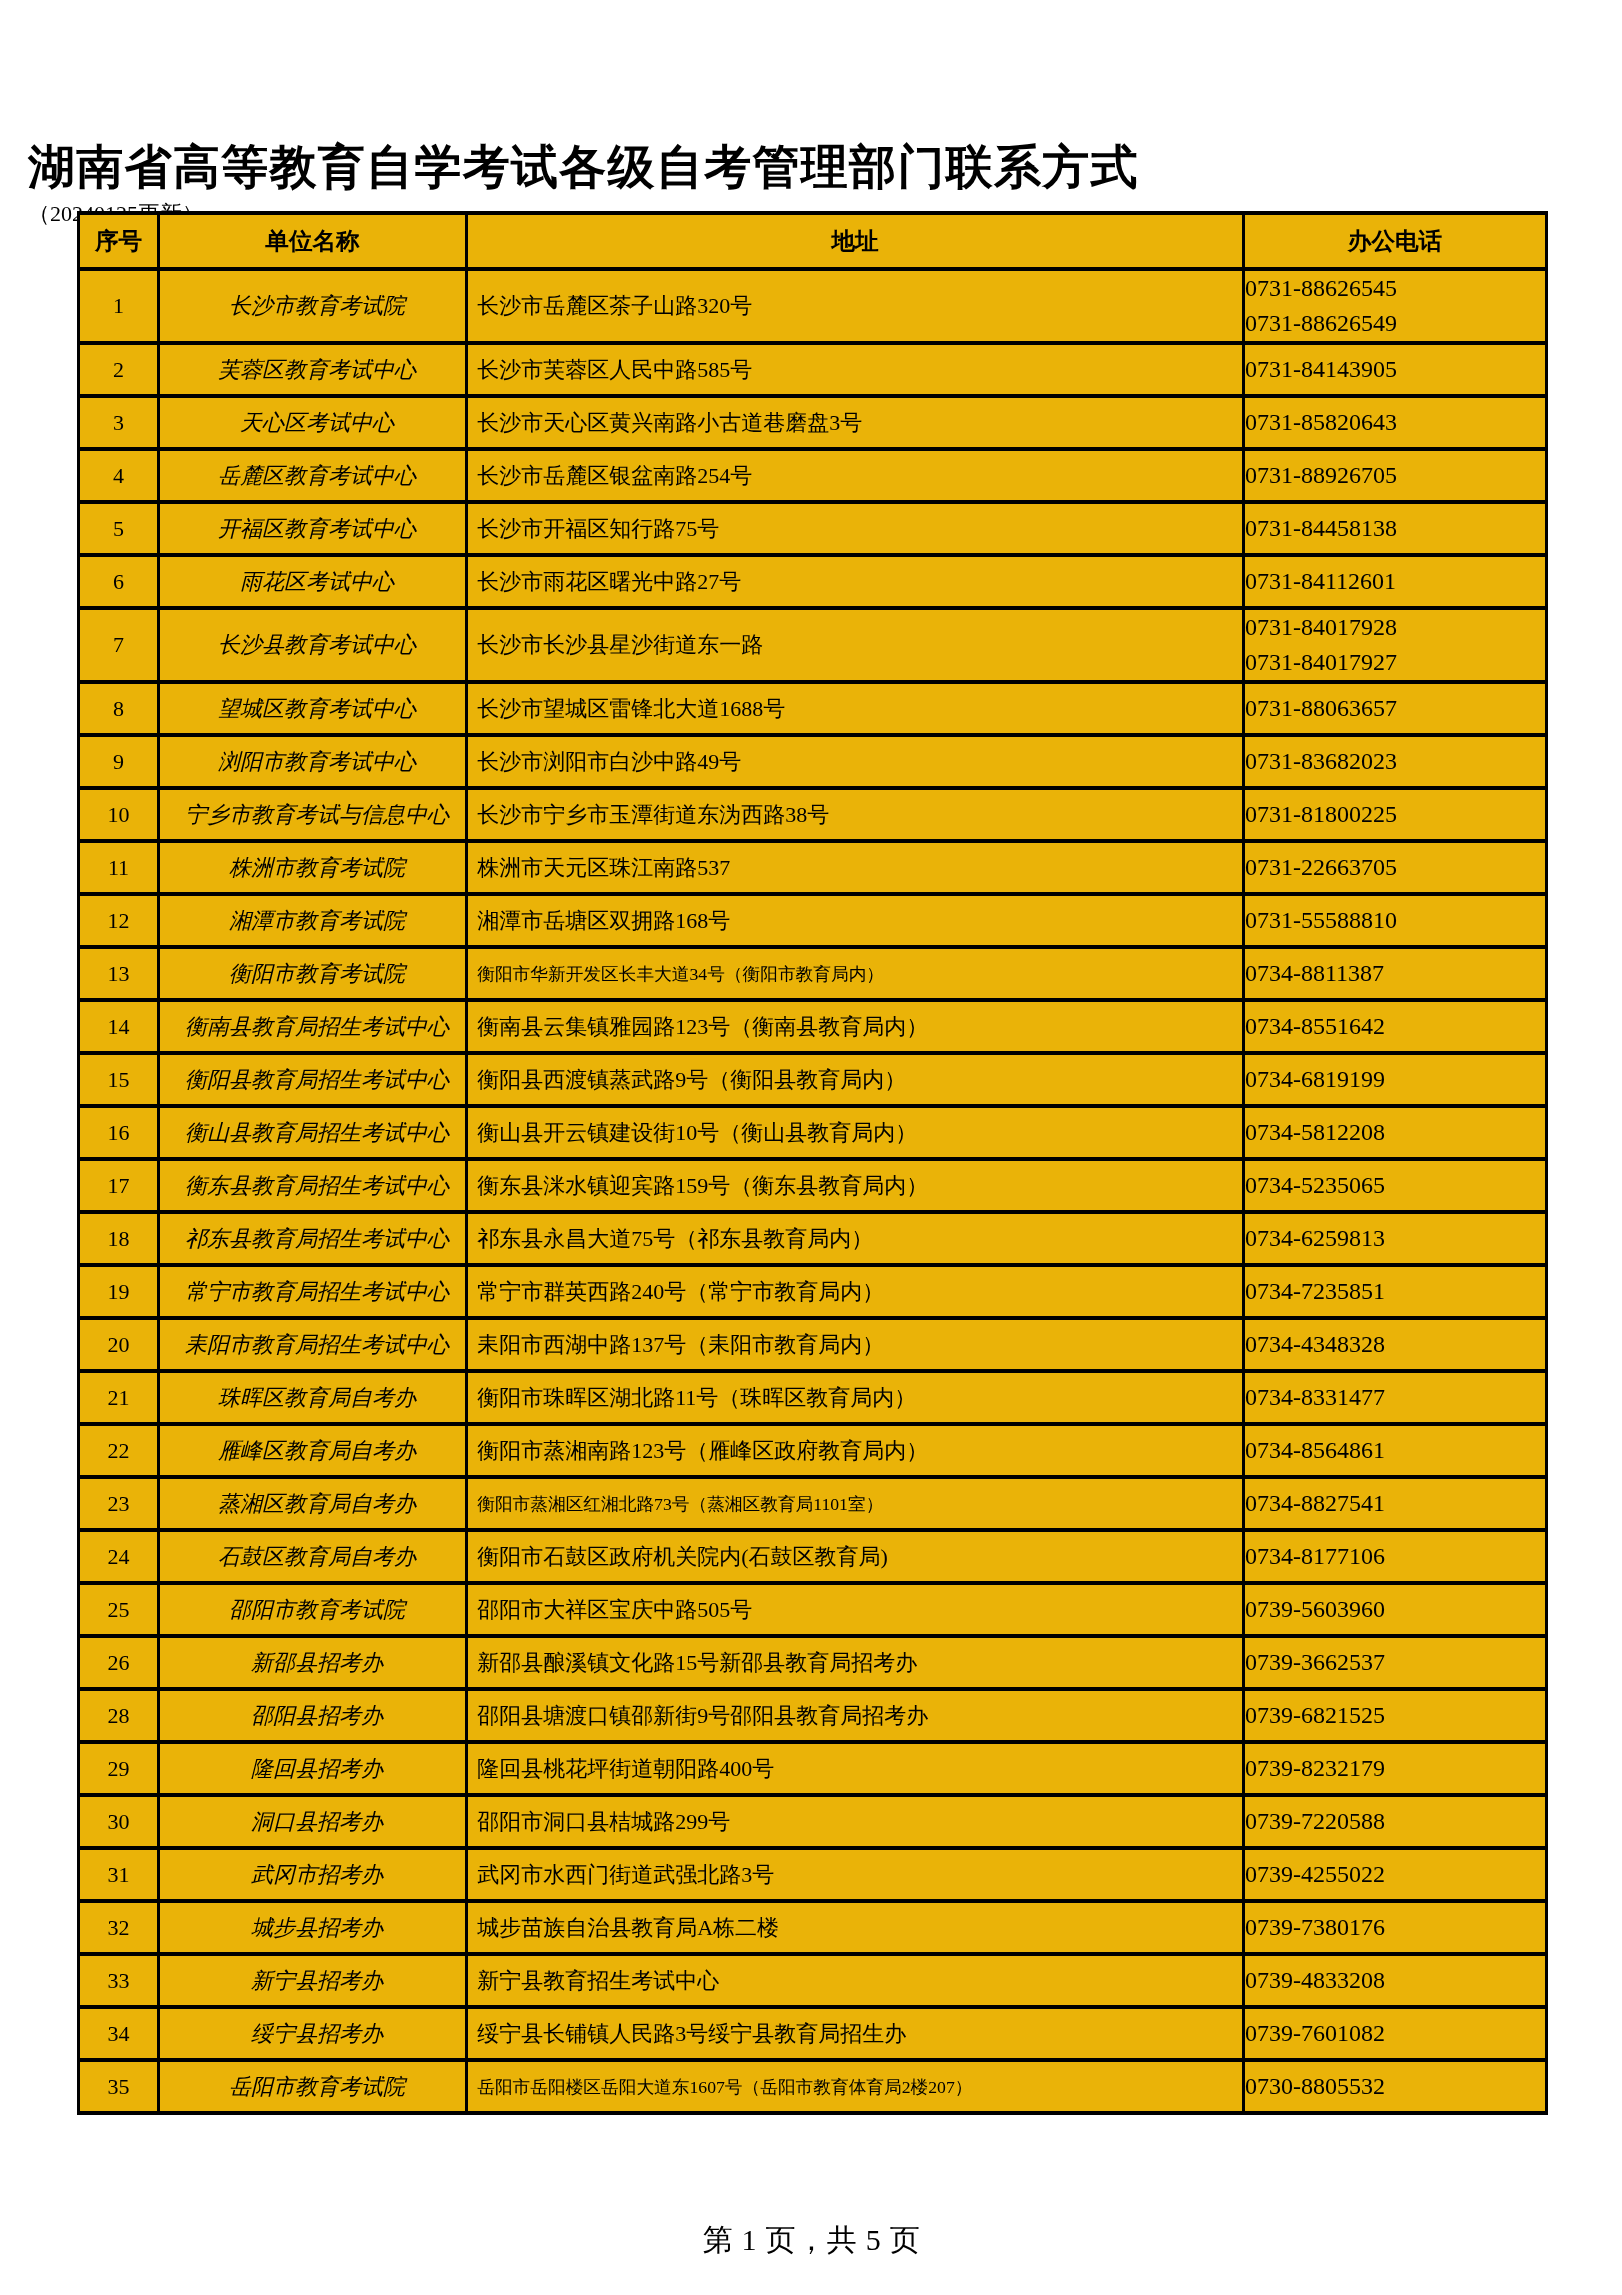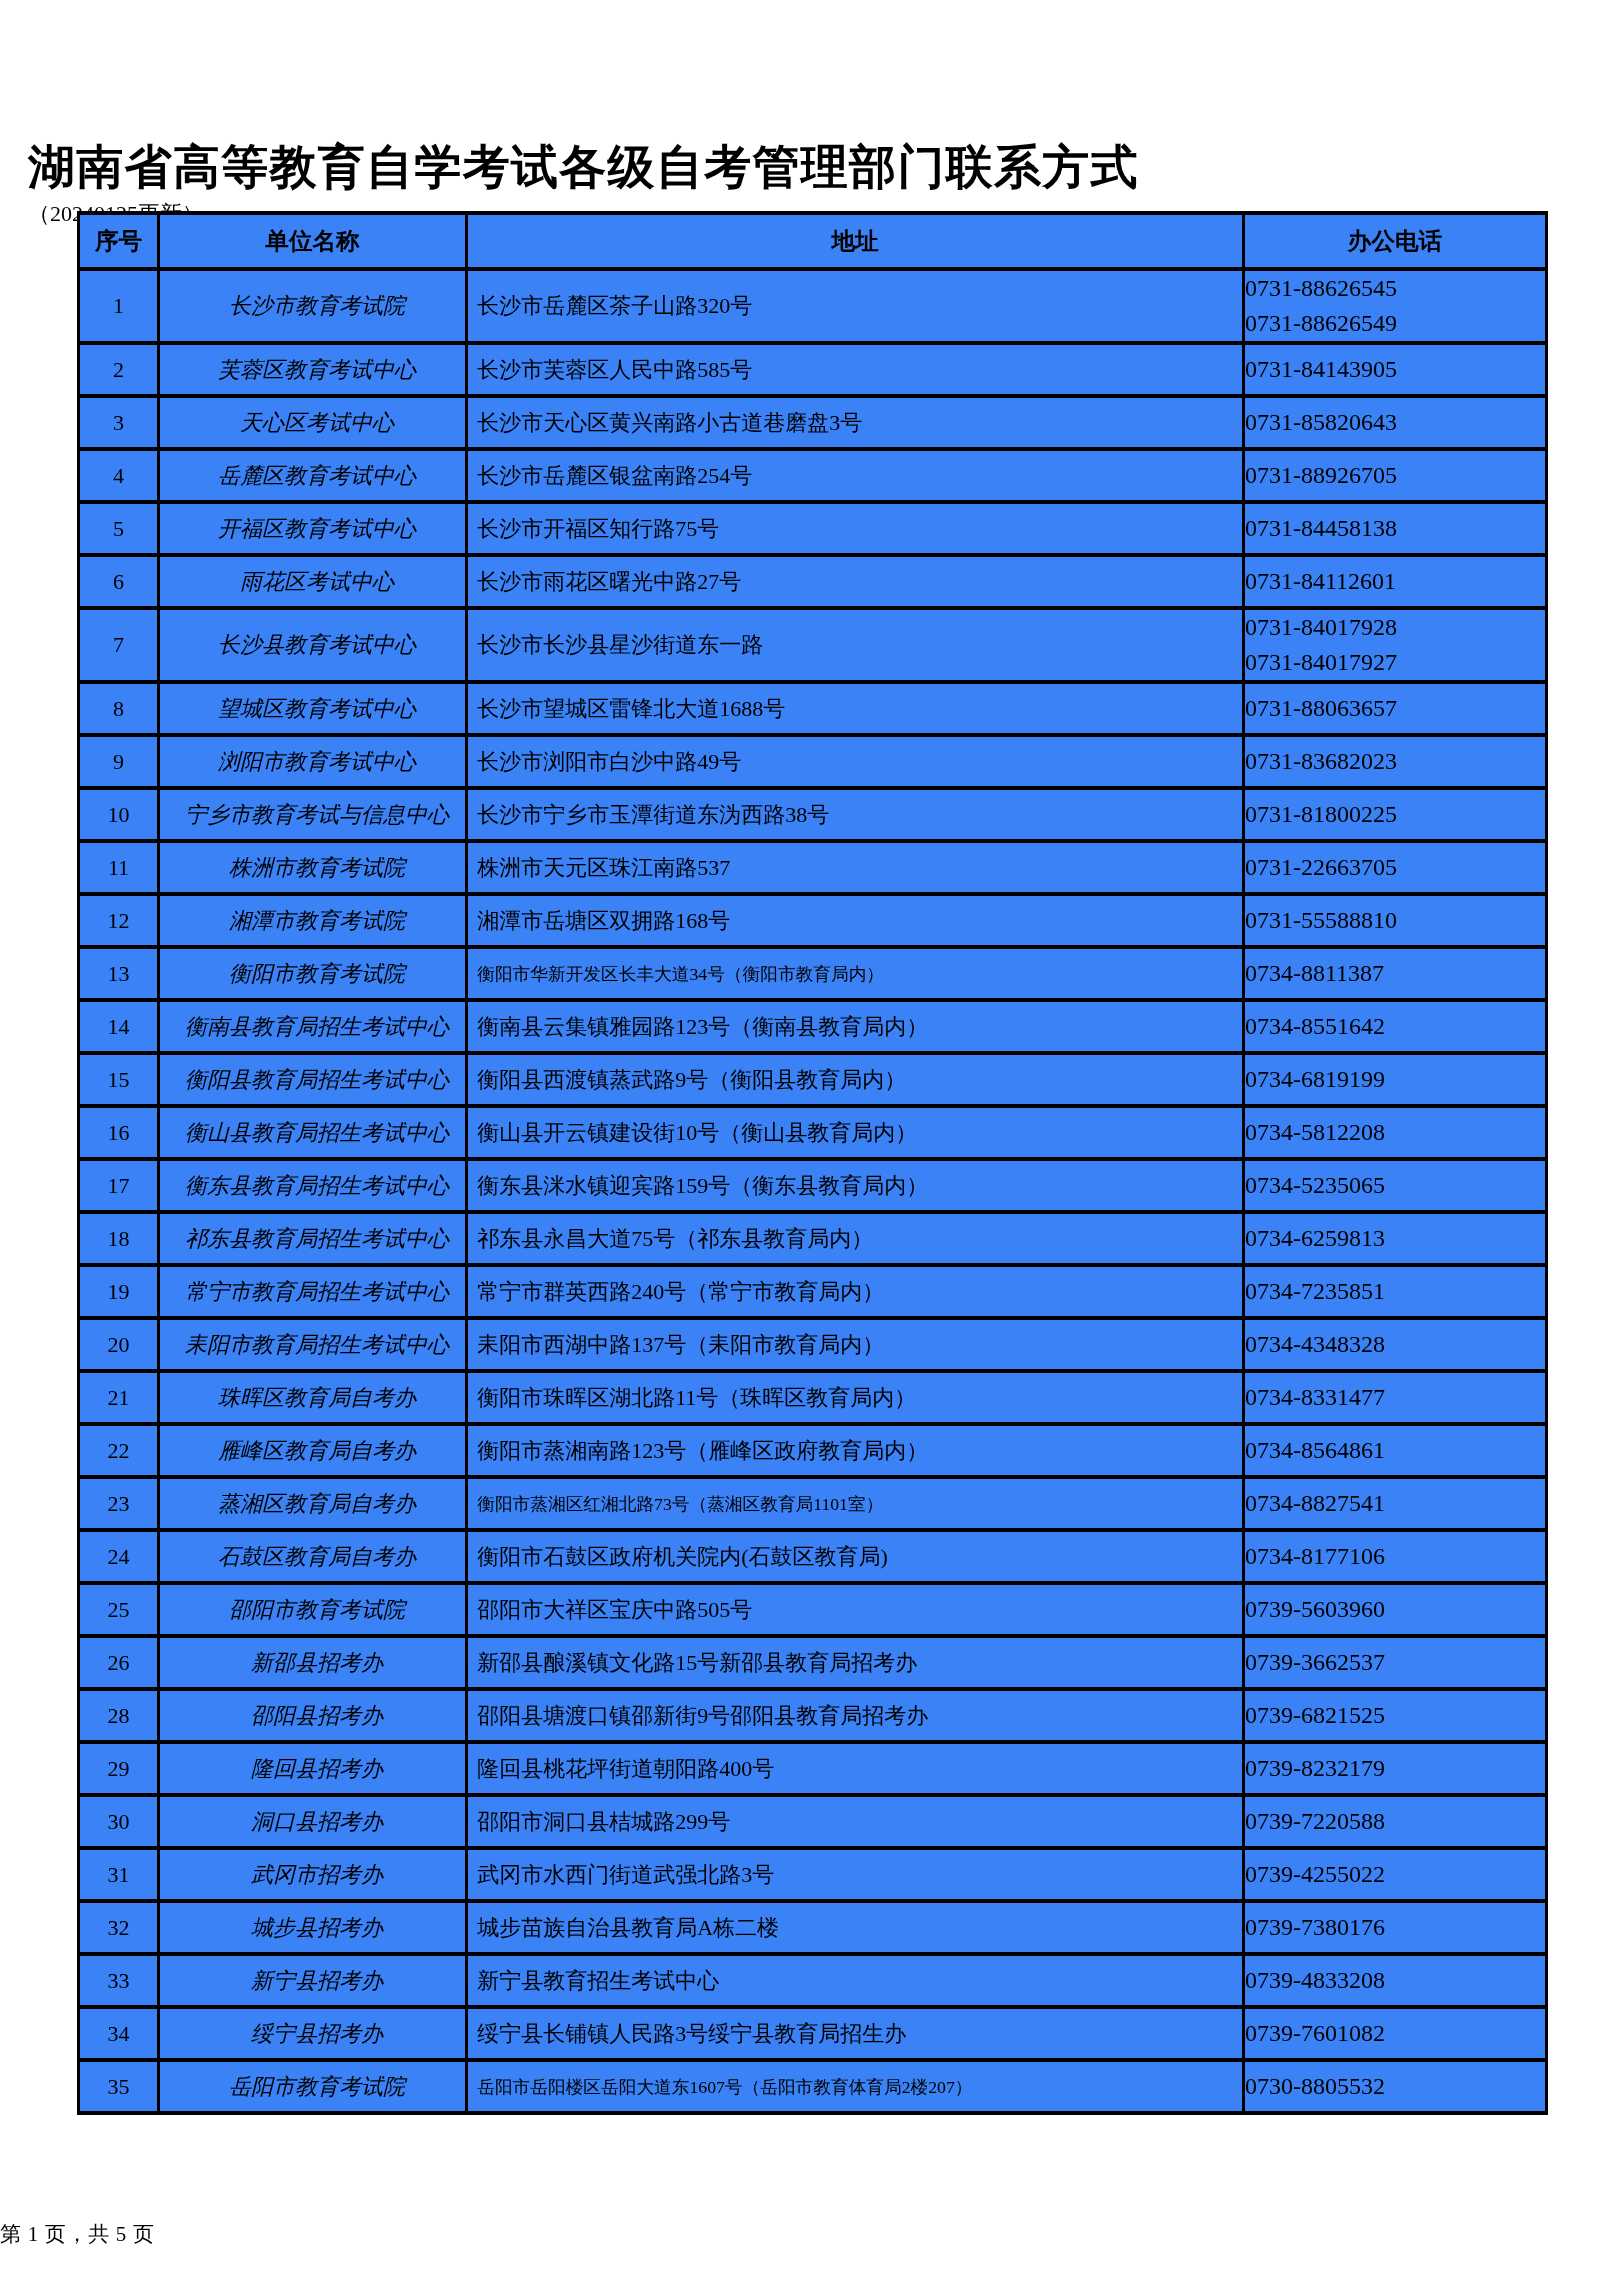--- a/index.html
+++ b/index.html
@@ -40,21 +40,21 @@
     font-size: 22px;
     margin-left: 28px;
   }
   table.contact-table {
     position: absolute;
     top: 211px;
     left: 77px;
     width: 1468px;
     border-collapse: collapse;
     table-layout: fixed;
-    background: #3b82f6;
+    background: #eab308;
   }
   .contact-table th, .contact-table td {
     border: 3.3px solid #000000;
     border-top-width: 4.6px;
     border-bottom-width: 4.6px;
     vertical-align: middle;
     overflow: hidden;
     white-space: nowrap;
   }
   .contact-table th {
@@ -87,22 +87,22 @@
     text-align: left;
     font-size: 24px;
     padding: 0;
   }
   td.col-phone .phone-line { line-height: 1.45; }
   .footer {
     position: absolute;
     top: 2220px;
     left: 0;
     width: 1623px;
-    text-align: left;
-    font-size: 21px;
+    text-align: center;
+    font-size: 30px;
     letter-spacing: 0.7px;
   }
 </style>
 </head>
 <body>
 
 <div class="page">
 
   <div class="title-row">
     <span class="title-main">湖南省高等教育自学考试各级自考管理部门联系方式</span>

